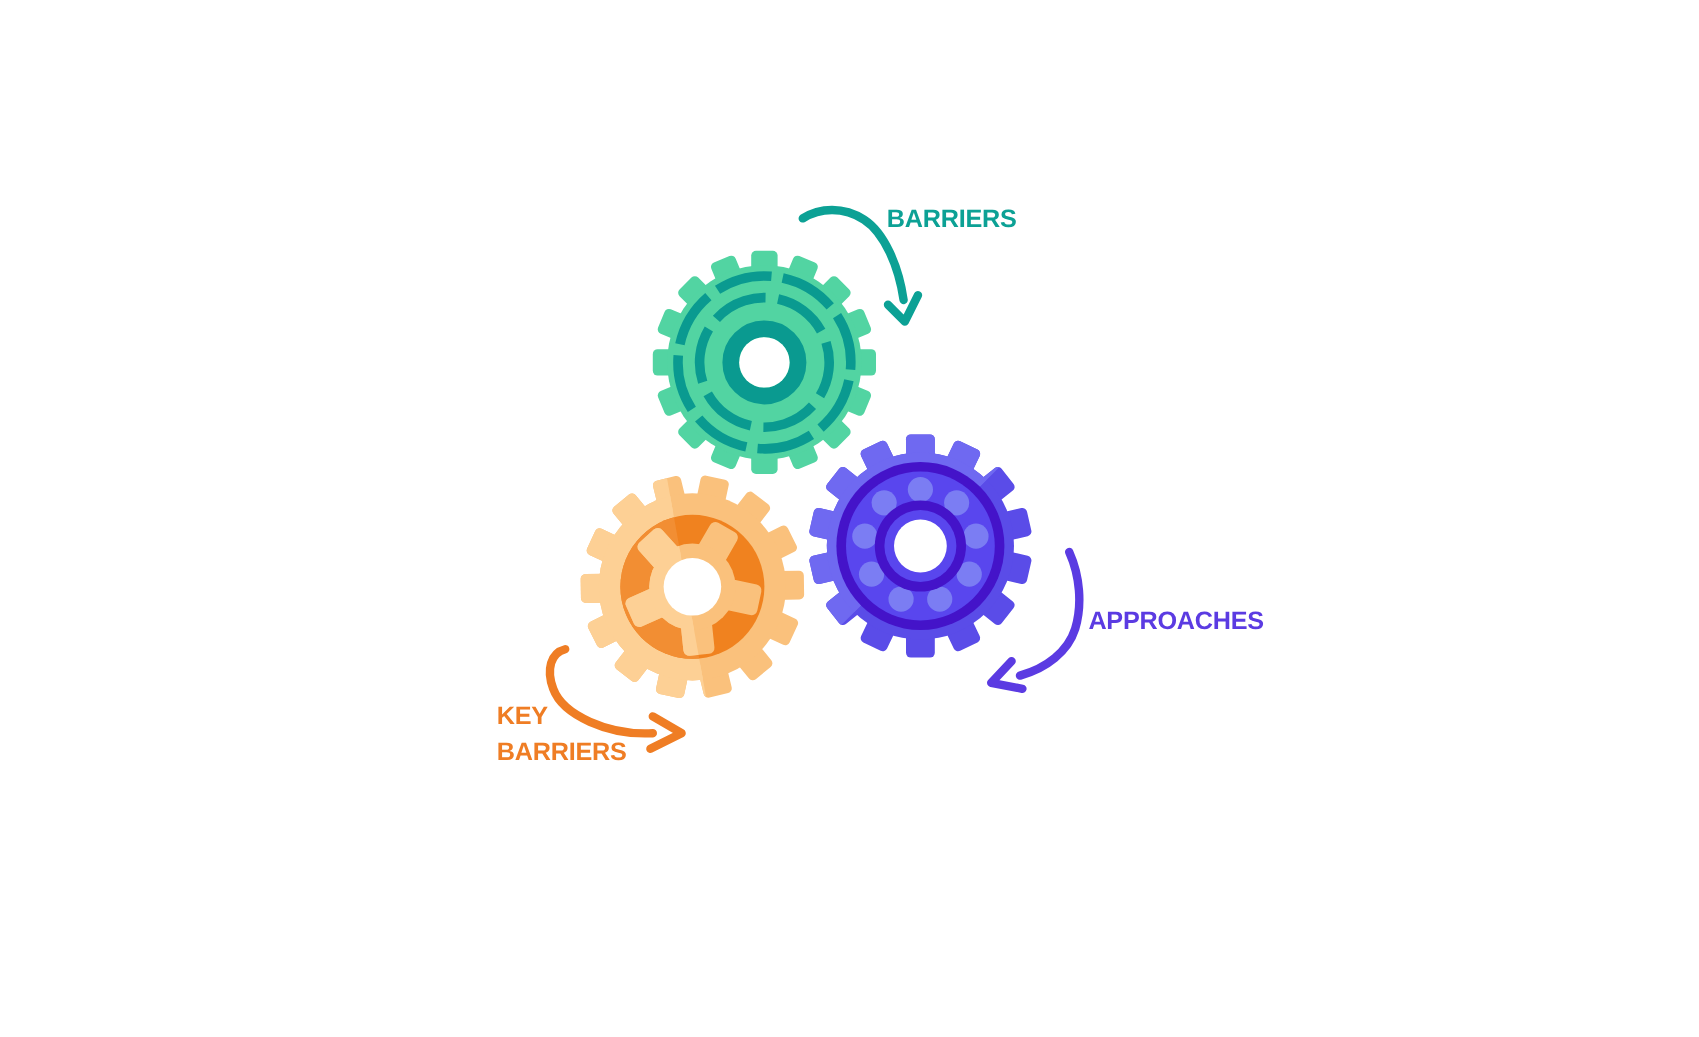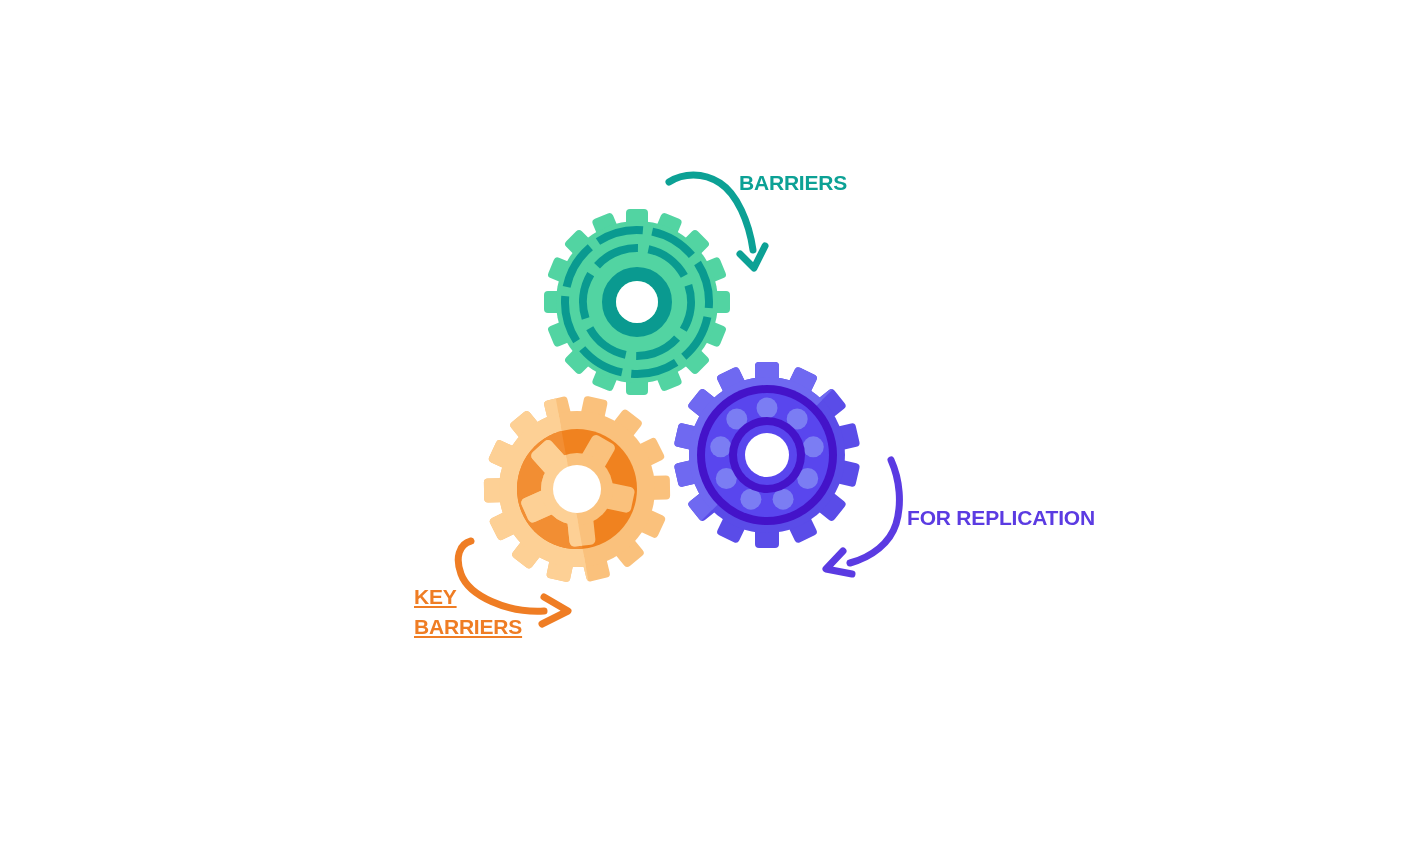--- a/index.html
+++ b/index.html
@@ -13,21 +13,21 @@
   .gear{position:absolute;}
   .label{
     position:absolute;
     font-weight:bold;
     font-size:21px;
     letter-spacing:-0.2px;
     white-space:nowrap;
   }
   .label-barriers{left:739px;top:171px;color:var(--teal-text);}
   .label-approaches{left:907px;top:504px;color:var(--purple-text);line-height:27px;}
-  .label-key-lessons{left:414px;top:582px;color:var(--orange-text);line-height:30px;text-decoration:underline;}
+  .label-key-lessons{left:414px;top:582px;color:var(--orange-text);line-height:30px;}
   .arrows{position:absolute;left:0;top:0;pointer-events:none;}
   .arrow-shaft{fill:none;stroke-width:7;stroke-linecap:round;stroke-linejoin:round;}
   .arrow-teal{stroke:var(--teal-text);}
   .arrow-purple{stroke:var(--purple-text);}
   .arrow-orange{stroke:var(--orange-text);}
   .fill-green{fill:var(--green-body);}
   .ring-teal{stroke:var(--green-ring);fill:none;}
   .fill-purple-body{fill:var(--purple-body);}
   .fill-purple-light{fill:var(--purple-body-light);}
   .fill-purple-dark{fill:var(--purple-dark);}
@@ -208,21 +208,21 @@
     </g>
     <g>
       <path class="arrow-shaft arrow-orange" d="M 471,541 C 459,544 455,558 461,574 C 469,596 507,613 544,611"></path>
       <path class="arrow-shaft arrow-orange" d="M 544,597 L 568,611 L 542,624"></path>
     </g>
   </svg>
 
   <div class="label label-barriers">BARRIERS</div>
 
   <div class="label label-approaches">
-    <div>FOR REPLICATION</div>
+    <div>APPROACHES</div>
   </div>
 
   <div class="label label-key-lessons">
     <div>KEY</div>
     <div>BARRIERS</div>
   </div>
 
 </div>
 
 </body></html>

